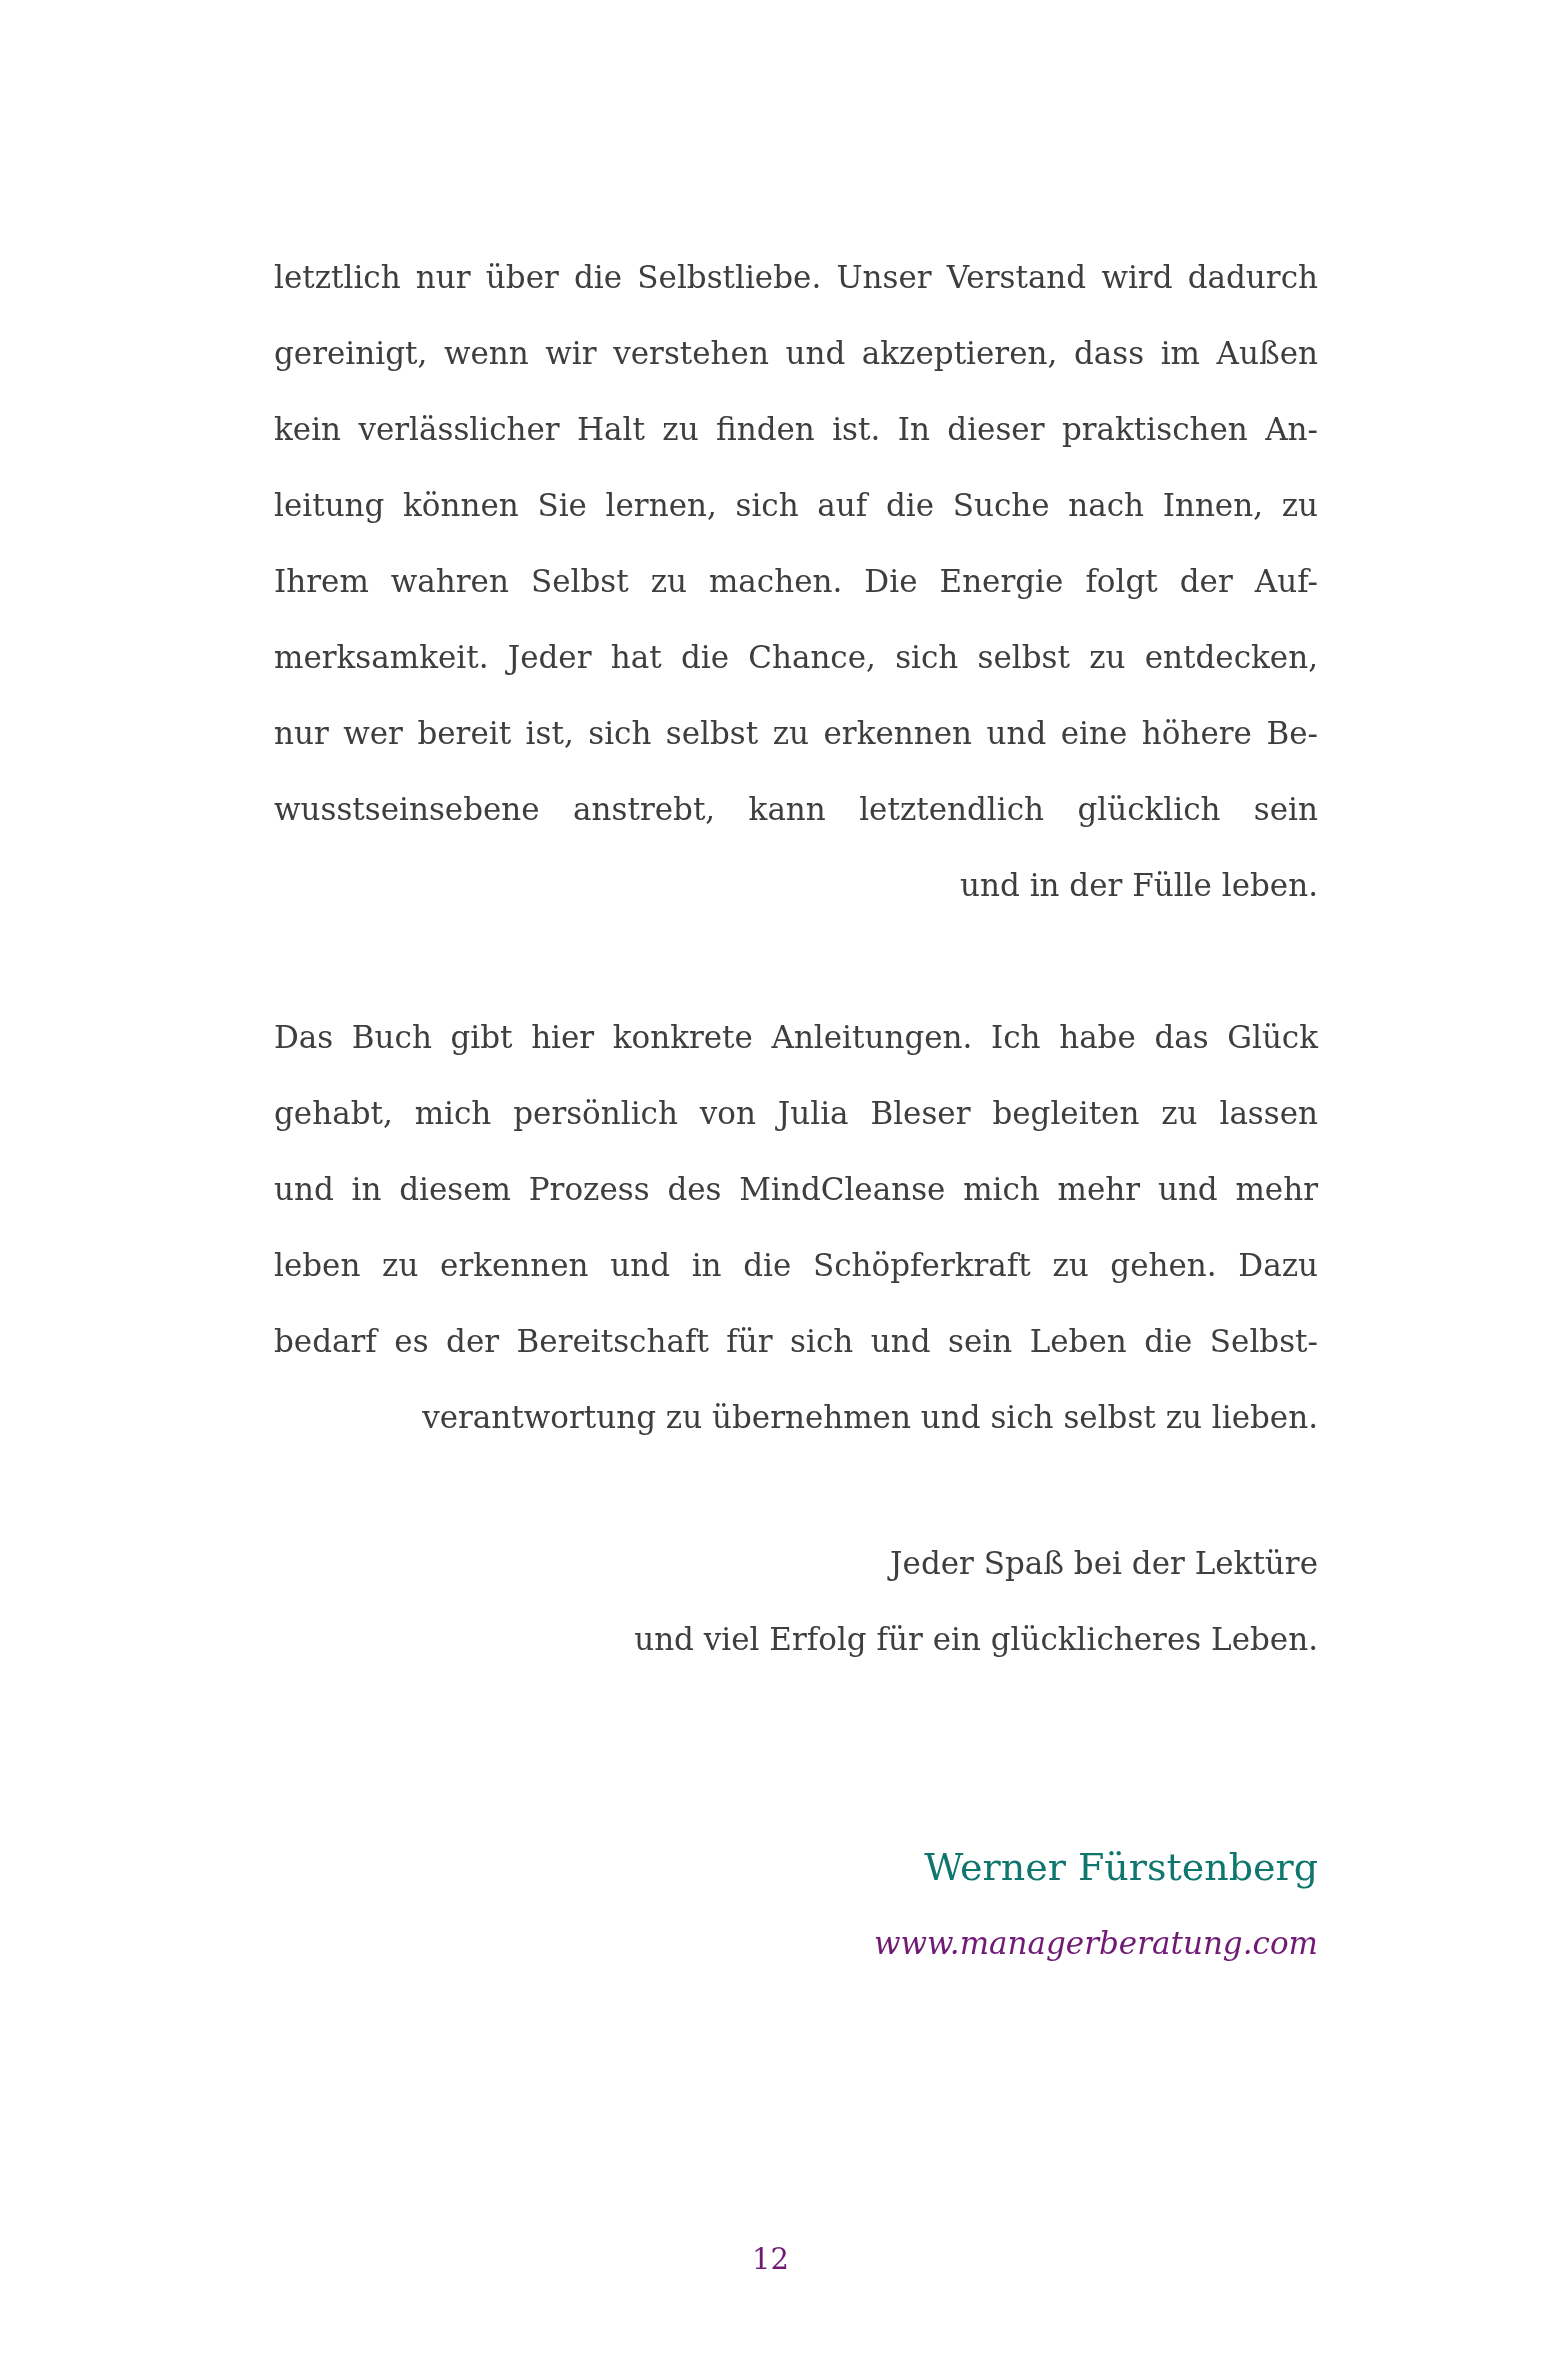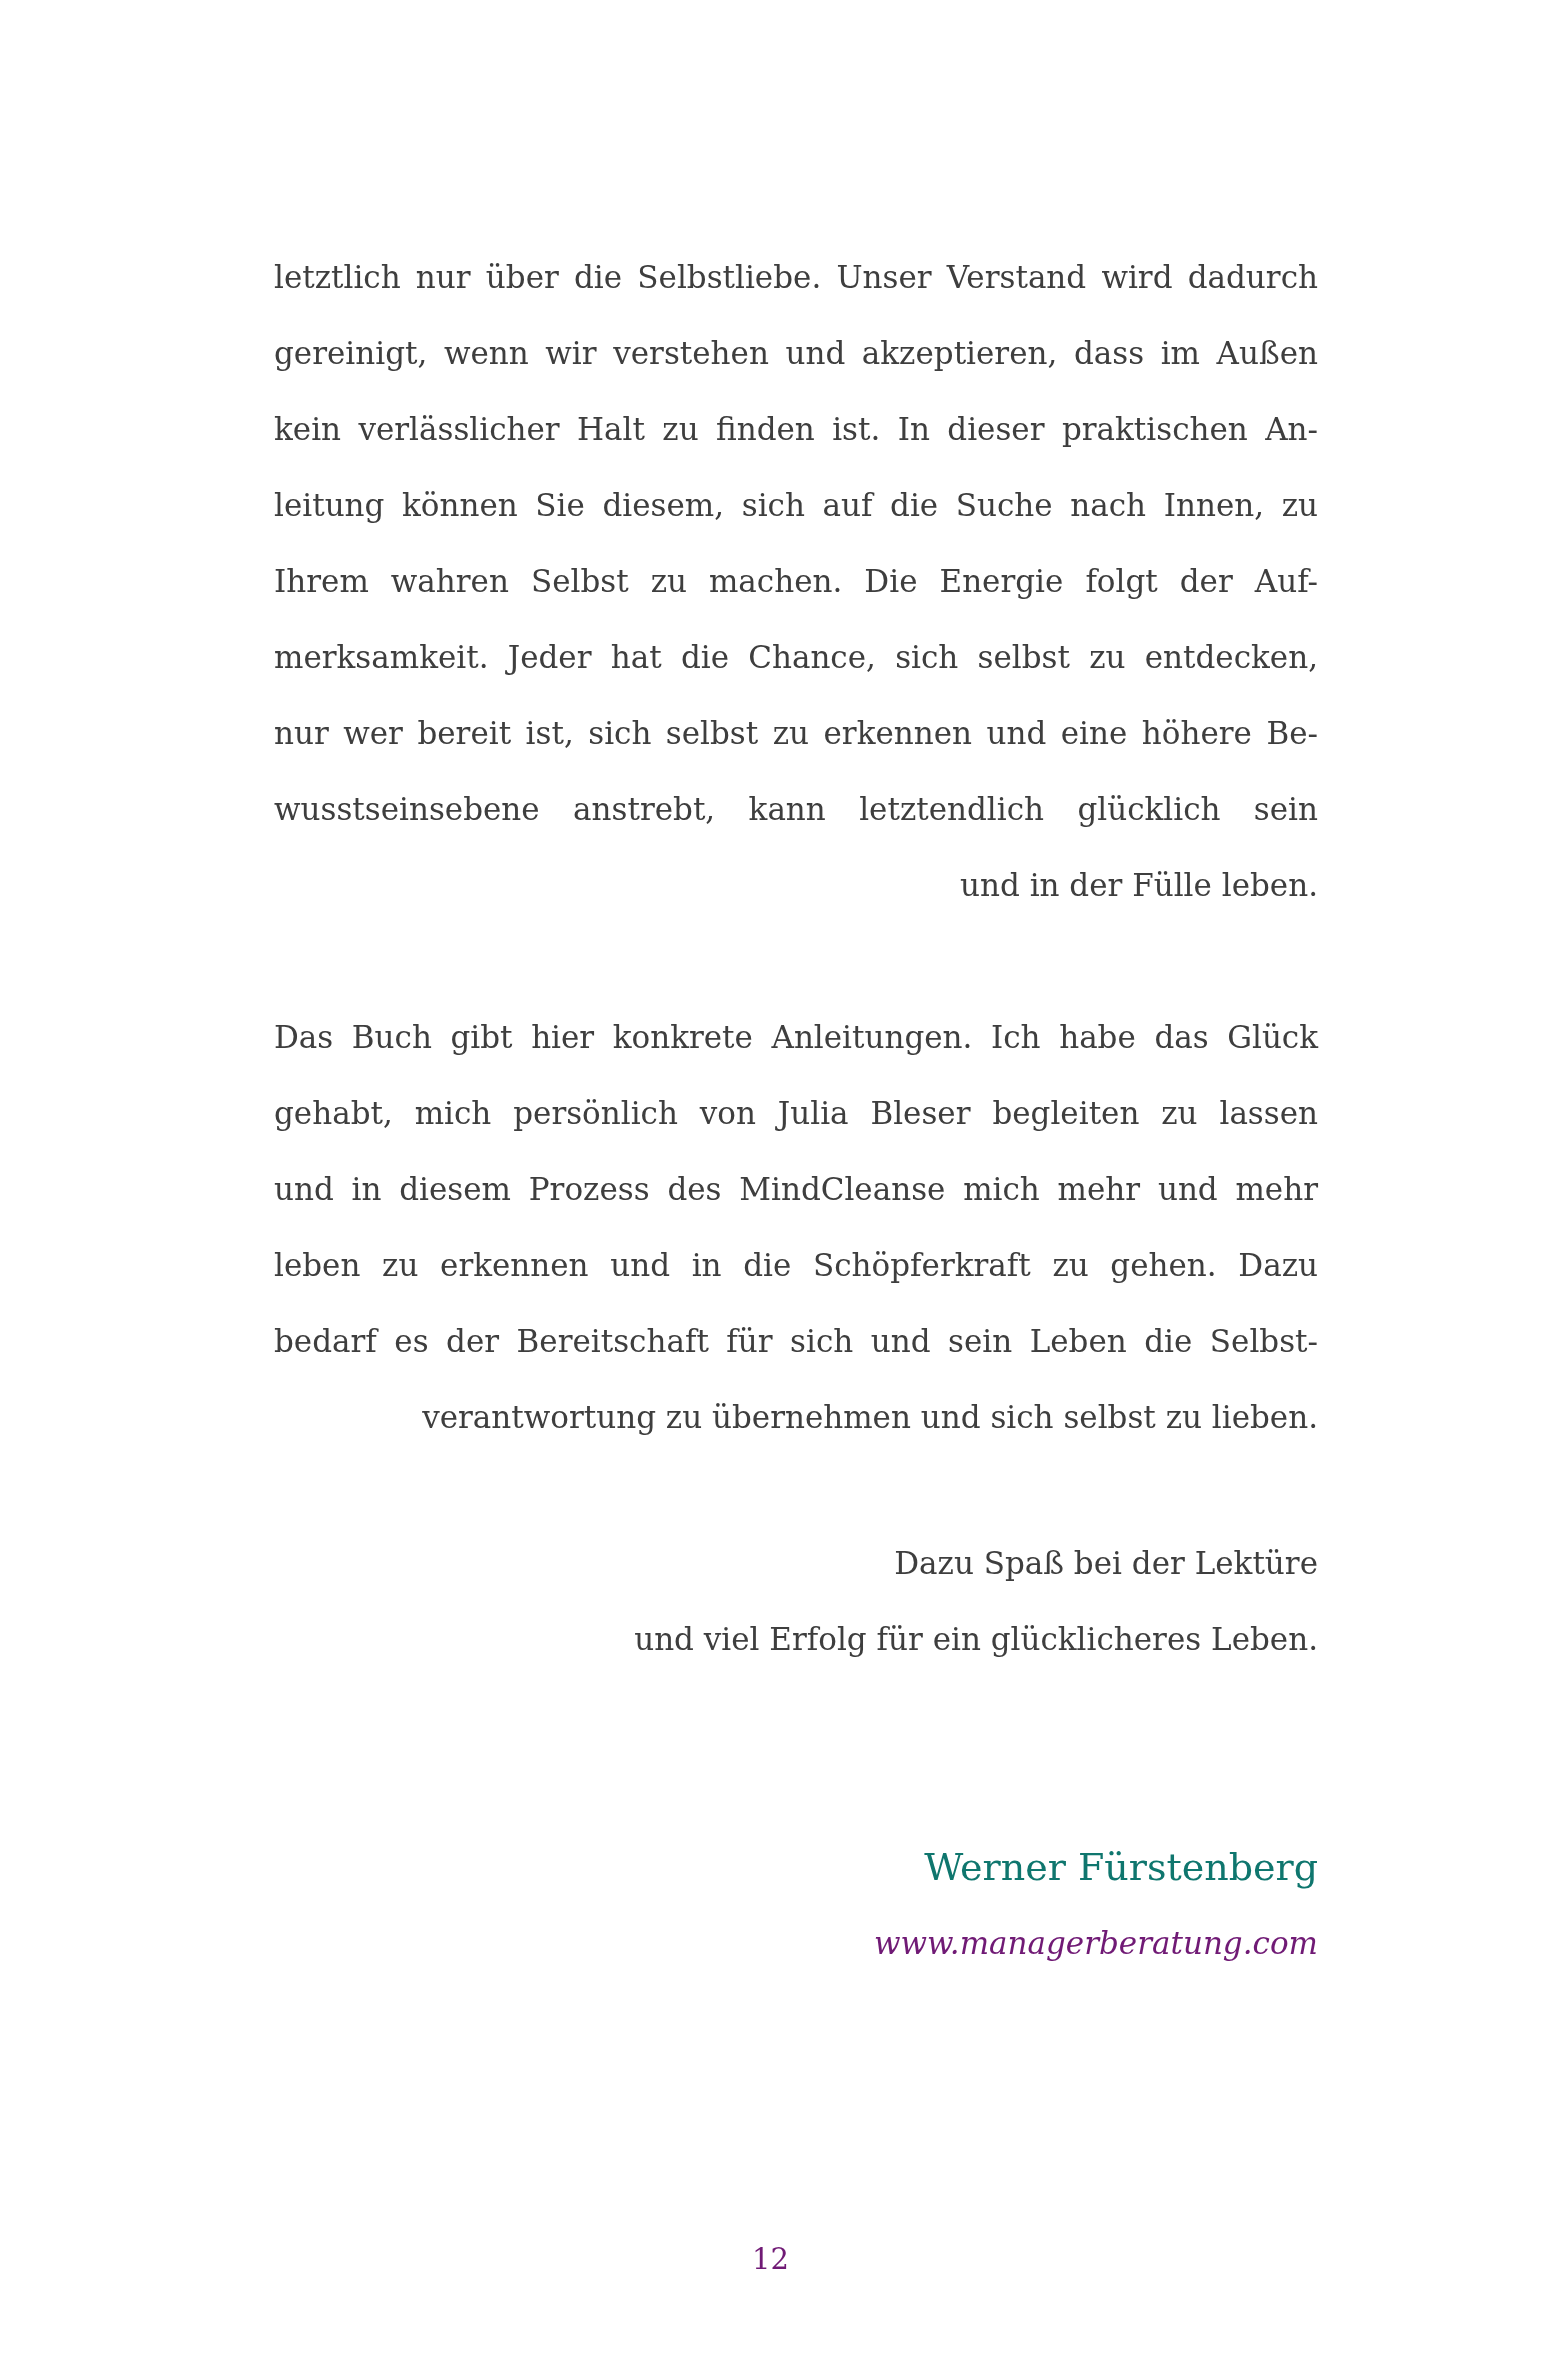--- a/index.html
+++ b/index.html
@@ -77,39 +77,39 @@
 </head>
 <body>
 
 <div class="page">
   <div class="text-block">
 
     <div class="paragraph-1">
       <div class="line jl">letztlich nur über die Selbstliebe. Unser Verstand wird dadurch</div>
       <div class="line jl">gereinigt, wenn wir verstehen und akzeptieren, dass im Außen</div>
       <div class="line jl">kein verlässlicher Halt zu finden ist. In dieser praktischen An-</div>
-      <div class="line jl">leitung können Sie diesem, sich auf die Suche nach Innen, zu</div>
+      <div class="line jl">leitung können Sie lernen, sich auf die Suche nach Innen, zu</div>
       <div class="line jl">Ihrem wahren Selbst zu machen. Die Energie folgt der Auf-</div>
       <div class="line jl">merksamkeit. Jeder hat die Chance, sich selbst zu entdecken,</div>
       <div class="line jl">nur wer bereit ist, sich selbst zu erkennen und eine höhere Be-</div>
       <div class="line jl">wusstseinsebene anstrebt, kann letztendlich glücklich sein</div>
       <div class="line last">und in der Fülle leben.</div>
     </div>
 
     <div class="paragraph-2">
       <div class="line jl">Das Buch gibt hier konkrete Anleitungen. Ich habe das Glück</div>
       <div class="line jl">gehabt, mich persönlich von Julia Bleser begleiten zu lassen</div>
       <div class="line jl">und in diesem Prozess des MindCleanse mich mehr und mehr</div>
       <div class="line jl">leben zu erkennen und in die Schöpferkraft zu gehen. Dazu</div>
       <div class="line jl">bedarf es der Bereitschaft für sich und sein Leben die Selbst-</div>
       <div class="line last">verantwortung zu übernehmen und sich selbst zu lieben.</div>
     </div>
 
     <div class="closing">
-      <div class="line">Dazu Spaß bei der Lektüre</div>
+      <div class="line">Jeder Spaß bei der Lektüre</div>
       <div class="line">und viel Erfolg für ein glücklicheres Leben.</div>
     </div>
 
     <div class="signature">
       <div class="sig-name">Werner Fürstenberg</div>
       <div class="sig-url">www.managerberatung.com</div>
     </div>
 
   </div>
 

